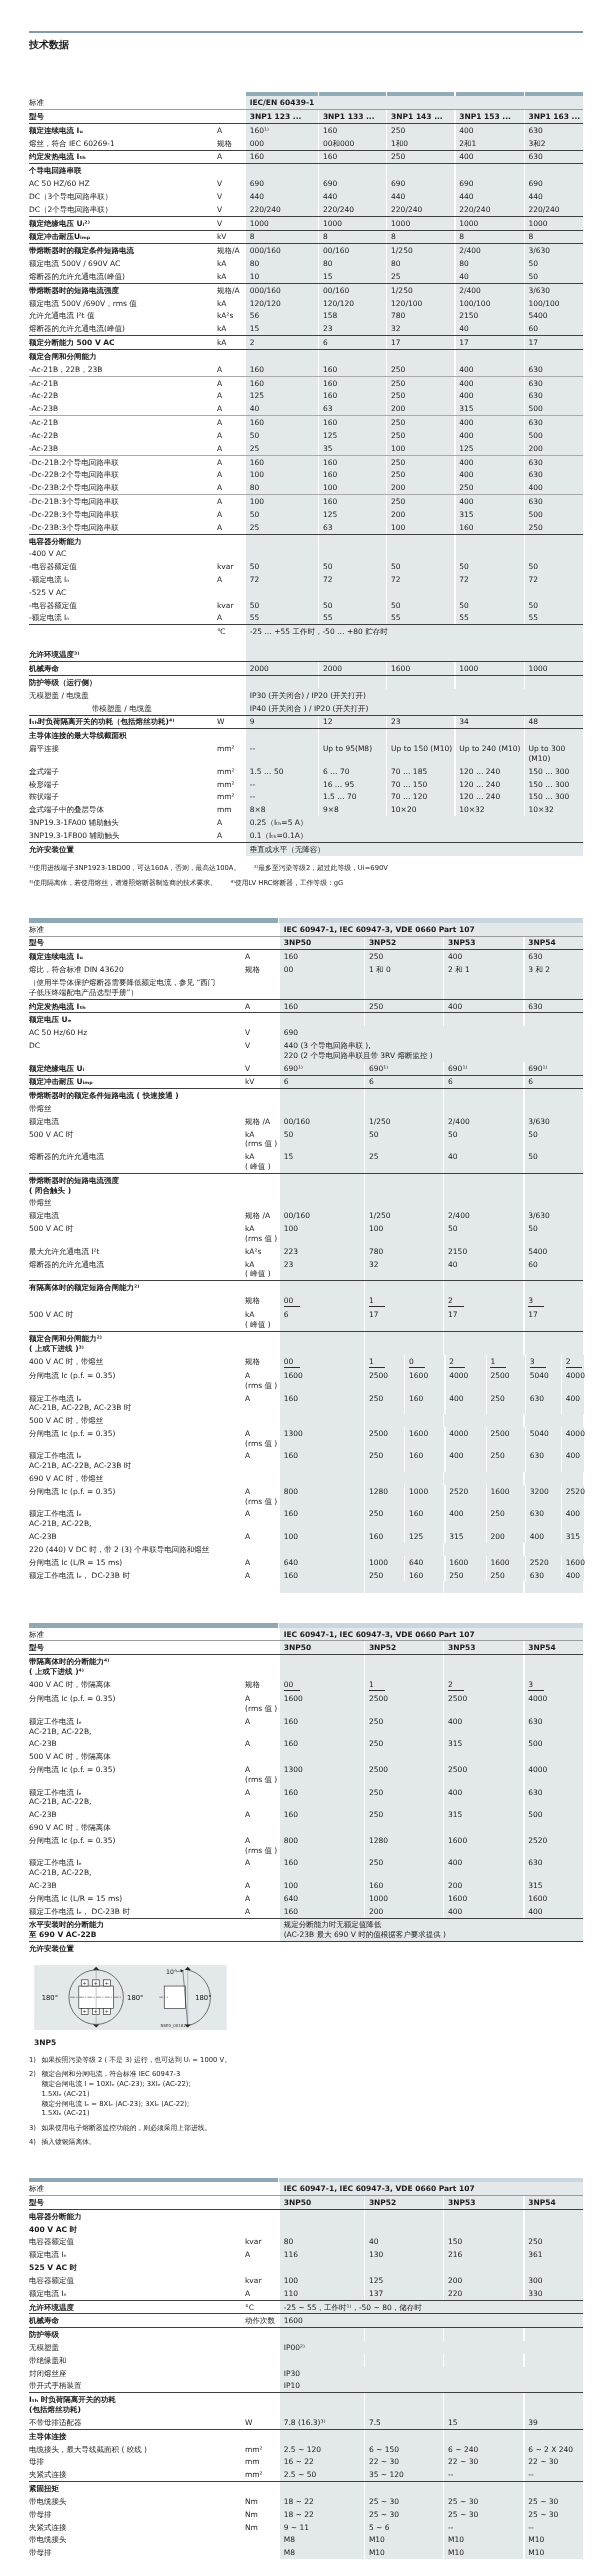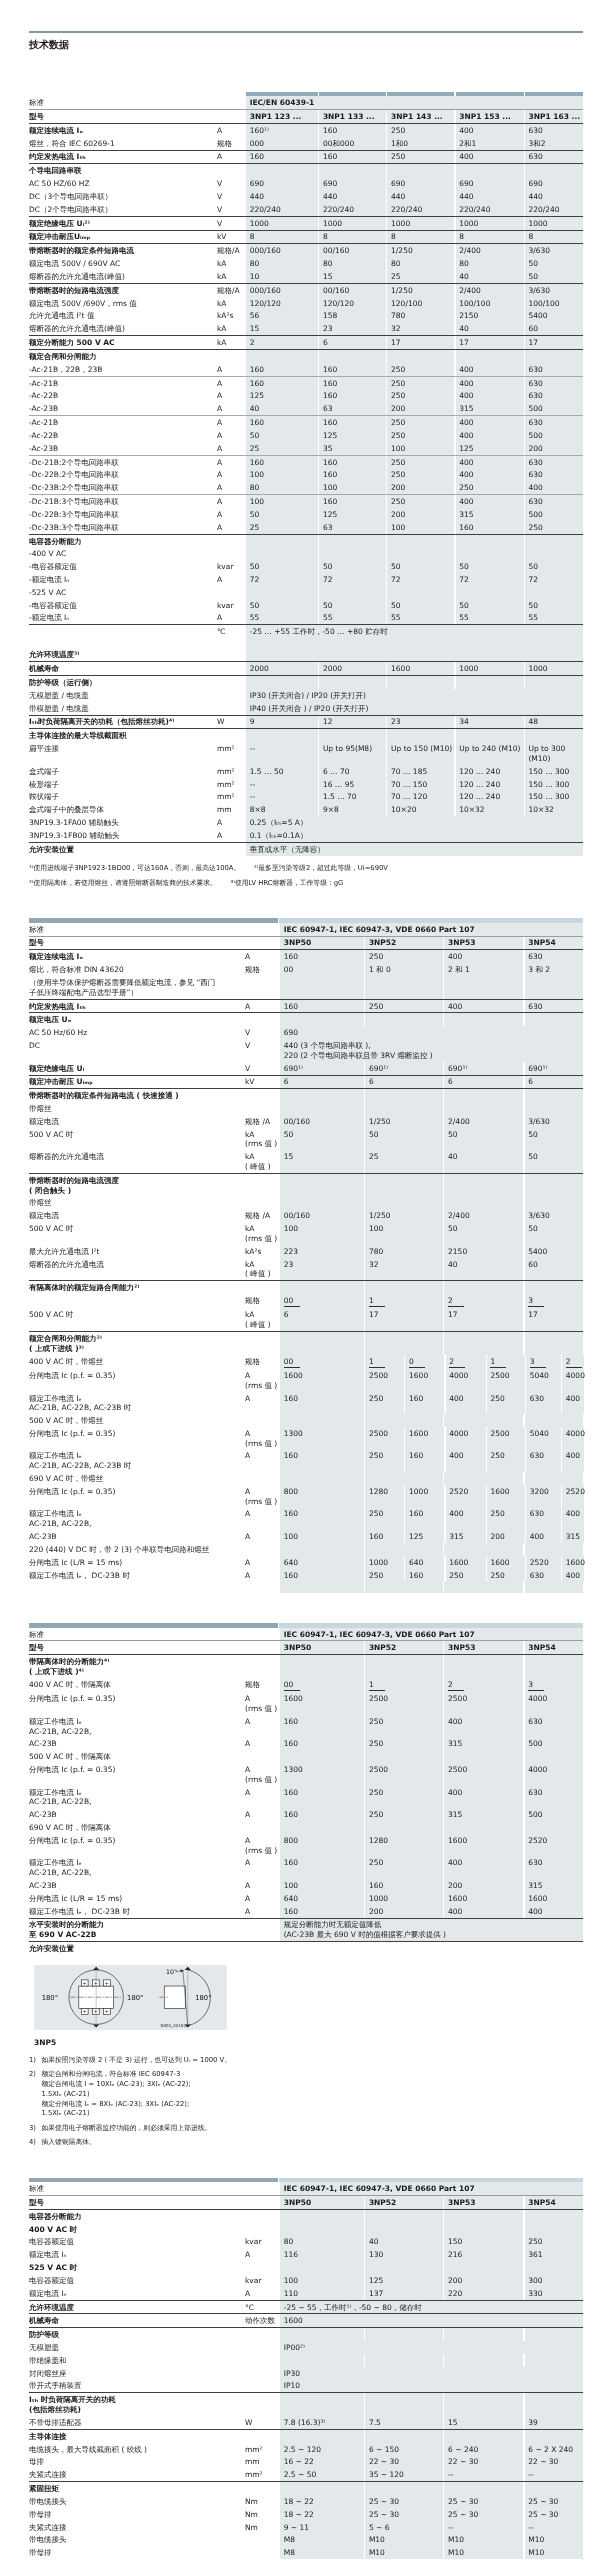--- a/index.html
+++ b/index.html
@@ -437,21 +437,21 @@
         <div class="cell" style="width: 67px;"></div>
         <div class="cell" style="width: 68px;"></div>
         <div class="cell" style="width: 58px;"></div>
       </div>
       <div class="row">
         <div class="lbl" style="width: 188px;">无模塑盖 / 电缆盖</div>
         <div class="unit" style="width: 29px;"></div>
         <div class="spancell"><div>IP30 (开关闭合) / IP20 (开关打开)</div></div>
       </div>
       <div class="row">
-        <div class="lbl" style="width: 188px;">带模塑盖 / 电缆盖</div>
+        <div class="lbl" style="width: 188px; text-align: center;">带模塑盖 / 电缆盖</div>
         <div class="unit" style="width: 29px;"></div>
         <div class="spancell"><div>IP40 (开关闭合 ) / IP20 (开关打开)</div></div>
       </div>
       <div class="row lk b">
         <div class="lbl" style="width: 188px;">Iₜₕ时负荷隔离开关的功耗（包括熔丝功耗)⁴⁾</div>
         <div class="unit" style="width: 29px;">W</div>
         <div class="cell" style="width: 72px;"><span>9</span></div>
         <div class="cell" style="width: 67px;"><span>12</span></div>
         <div class="cell" style="width: 67px;"><span>23</span></div>
         <div class="cell" style="width: 68px;"><span>34</span></div>

